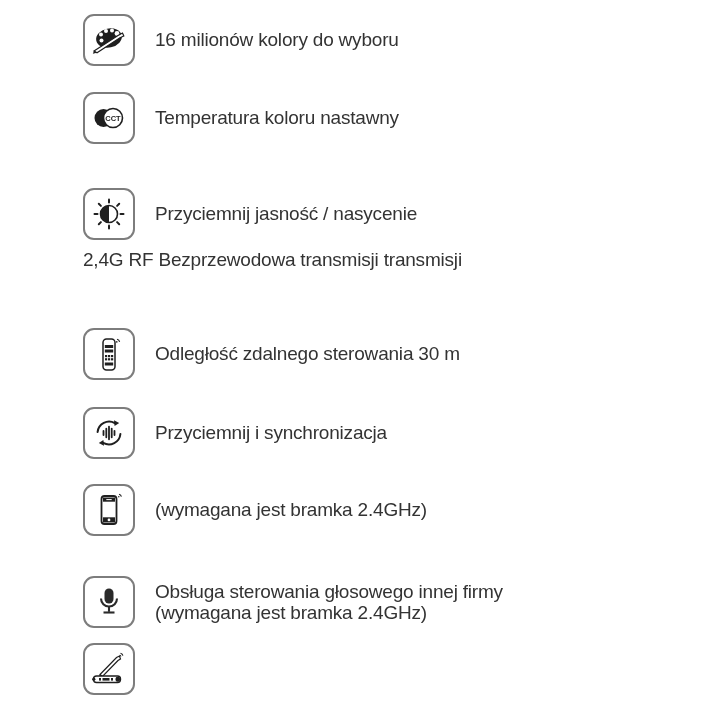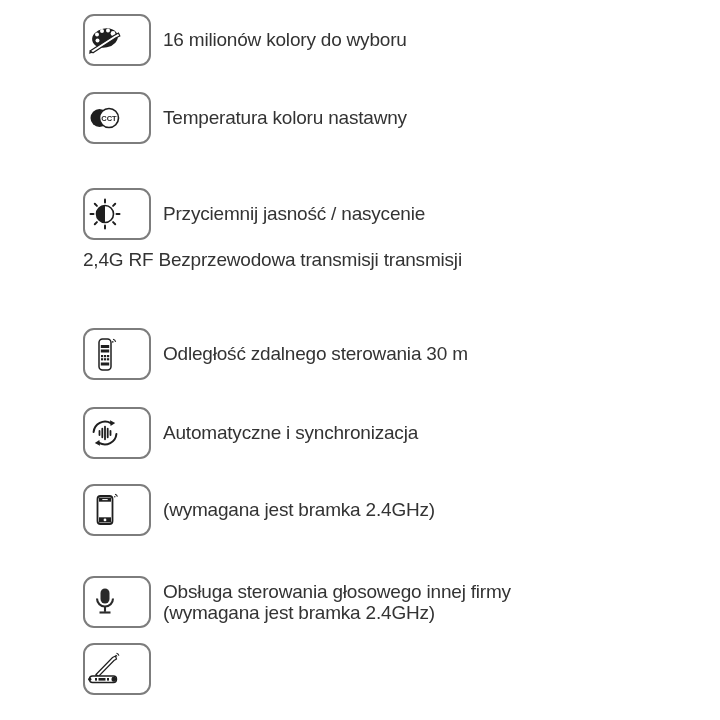--- a/index.html
+++ b/index.html
@@ -1,24 +1,24 @@
 <!DOCTYPE html>
 <html><head>
 <meta charset="utf-8">
 <style>
   html,body{margin:0;padding:0;}
   body{
     width:720px;height:720px;background:#ffffff;position:relative;overflow:hidden;
     font-family:"Liberation Sans", sans-serif;
   }
-  .row{position:absolute;left:83px;display:flex;align-items:center;gap:12px;}
+  .row{position:absolute;left:83px;display:flex;align-items:center;gap:20px;}
   .icon-box{
-    width:68px;height:52px;box-sizing:border-box;flex:0 0 auto;
+    width:52px;height:52px;box-sizing:border-box;flex:0 0 auto;
     border:2px solid #7d7d7d;border-radius:11px;background:#fff;
-    display:flex;align-items:center;justify-content:flex-start;
+    display:flex;align-items:center;justify-content:center;
   }
   .icon-box svg{display:block;}
   .feature-text{font-size:19px;color:#333333;line-height:21.5px;letter-spacing:-0.2px;white-space:nowrap;}
   .r1{top:14px}.r2{top:92px}.r3{top:188px}.r4{top:249px}.r5{top:328px}
   .r6{top:407px}.r7{top:484px}.r8{top:576px}.r9{top:643px}
 </style>
 </head>
 <body>
 
 <div class="row r1">
@@ -114,21 +114,21 @@
       <g stroke="#1f1f1f" stroke-width="1.8" stroke-linecap="round">
         <line x1="14.5" y1="18" x2="14.5" y2="22"></line>
         <line x1="17.3" y1="15.7" x2="17.3" y2="24.3"></line>
         <line x1="20" y1="13.7" x2="20" y2="26.3"></line>
         <line x1="22.7" y1="15.7" x2="22.7" y2="24.3"></line>
         <line x1="25.5" y1="18" x2="25.5" y2="22"></line>
       </g>
     </svg>
   </div>
   <div class="feature-text">
-    <div>Automatyczne i synchronizacja</div>
+    <div>Przyciemnij i synchronizacja</div>
   </div>
 </div>
 
 <div class="row r7">
   <div class="icon-box">
     <svg width="40" height="40" viewBox="0 0 40 40">
       <rect x="12.5" y="6" width="15" height="28" rx="3" fill="#fff" stroke="#1f1f1f" stroke-width="1.8"></rect>
       <rect x="14" y="7.5" width="12" height="4.2" fill="#1f1f1f"></rect>
       <rect x="17.3" y="9.1" width="5.4" height="1" fill="#fff"></rect>
       <rect x="14" y="27.3" width="12" height="5.2" fill="#1f1f1f"></rect>

